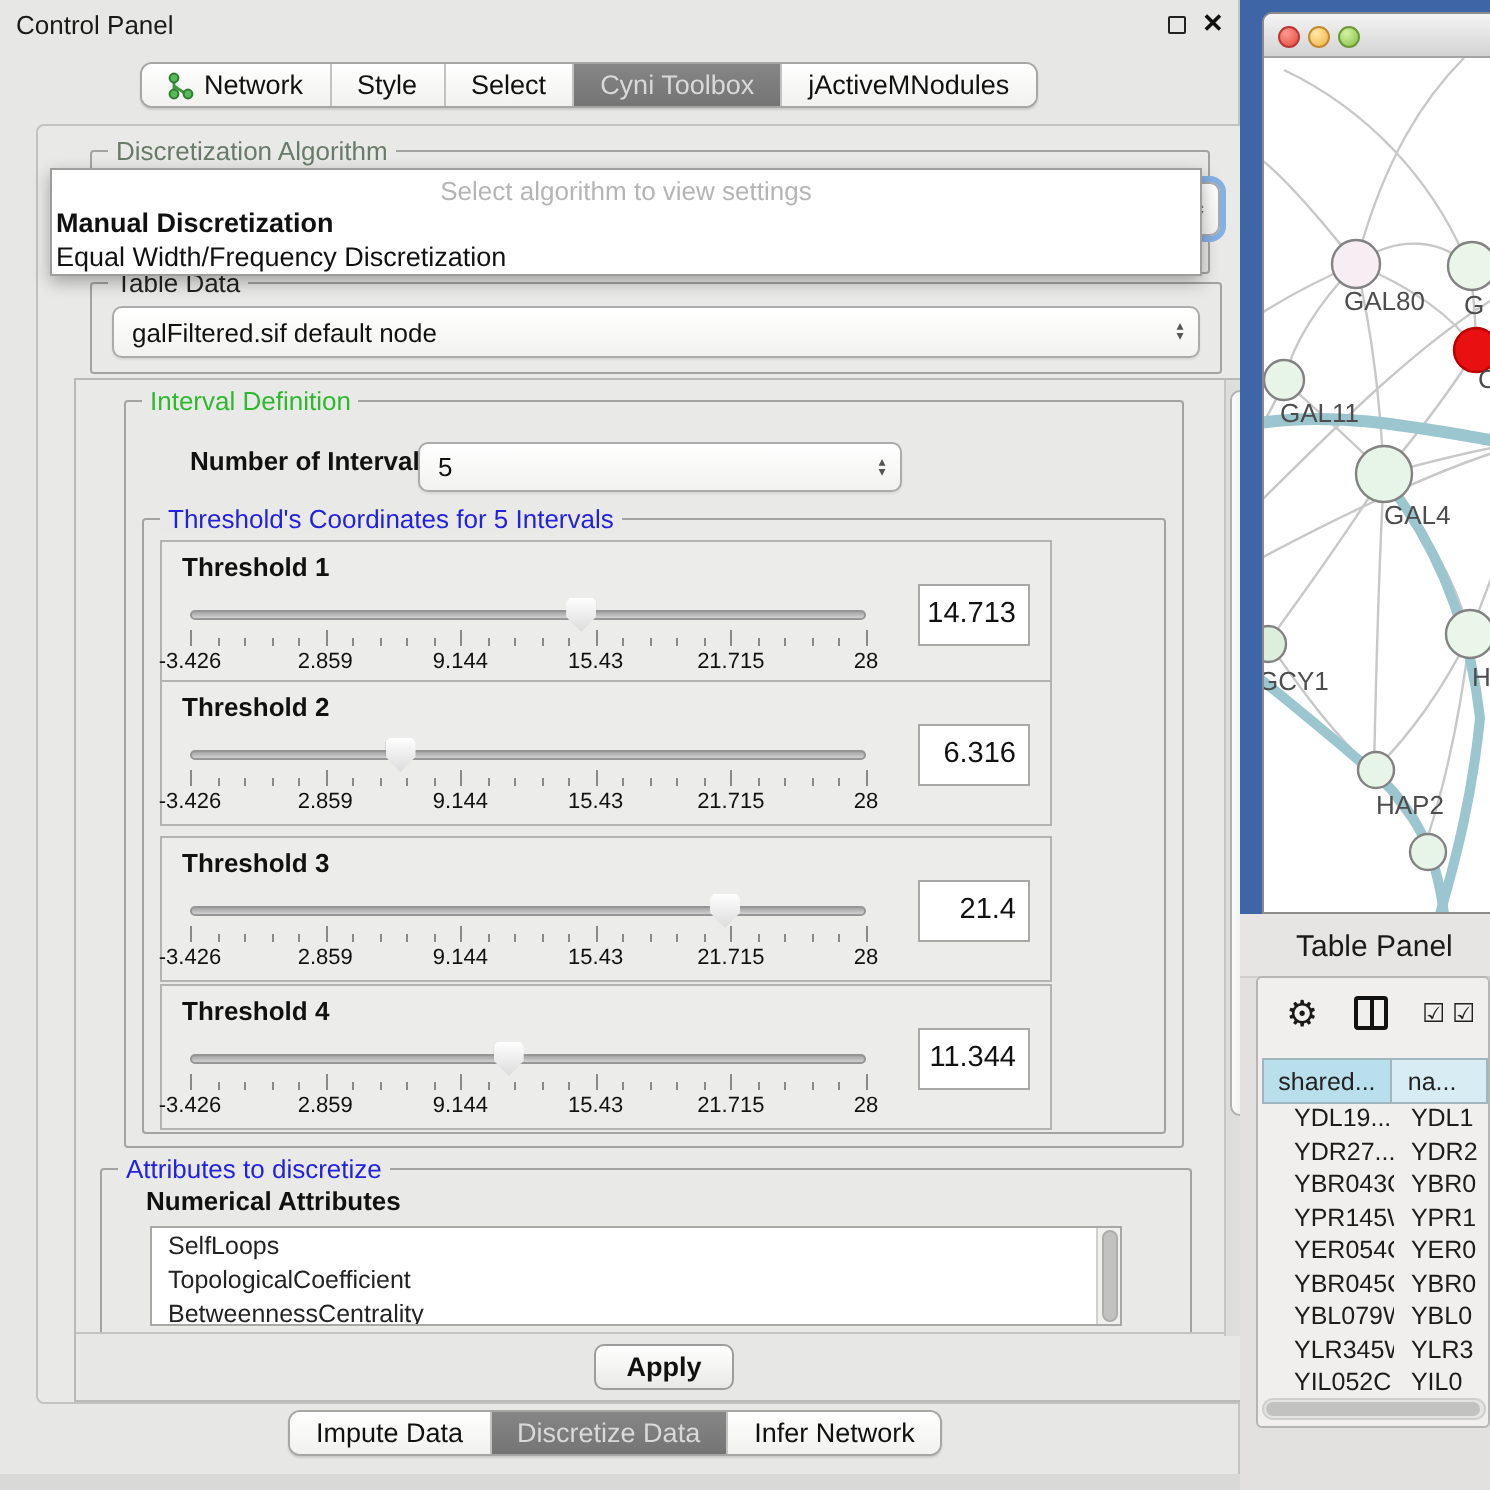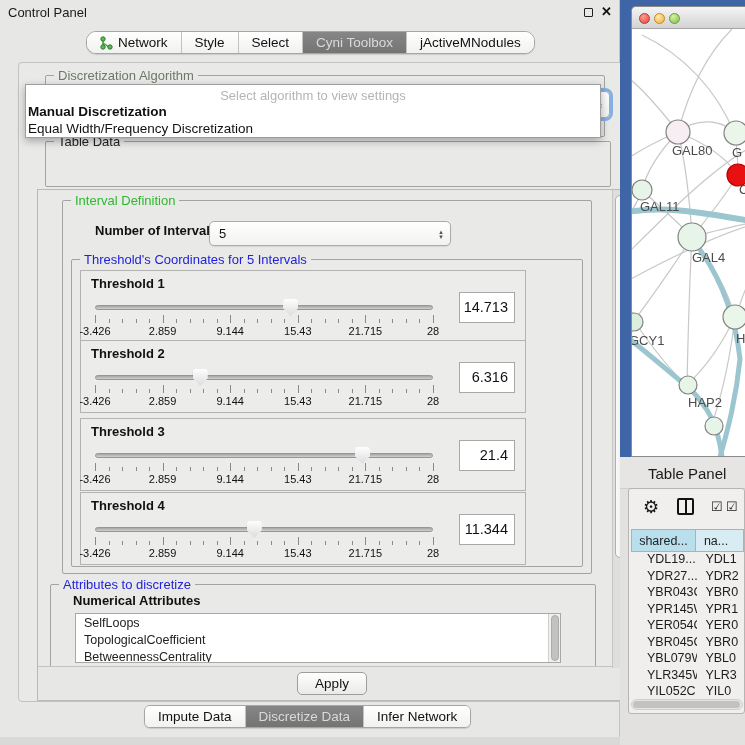--- a/index.html
+++ b/index.html
@@ -11,21 +11,21 @@
   .cp-titlebar { position:relative; height:24px; }
   .cp-title { position:absolute; left:8px; top:5px; font-size:13px; color:#1a1a1a; }
   .cp-float { position:absolute; left:584px; top:8px; width:9px; height:9px; border:1.5px solid #222; border-radius:1px; }
   .cp-close { position:absolute; left:601px; top:4px; font-size:13px; font-weight:bold; color:#111; }
 
   
   .seg-bar { position:absolute; display:flex; height:23px; border:1px solid #a6a6a4; border-radius:6px; overflow:hidden; background:#fdfdfd; box-shadow:0 1px 1px rgba(0,0,0,0.12); }
   .seg { display:flex; align-items:center; gap:5px; padding:0 13px; font-size:13.5px; color:#111; background:linear-gradient(#ffffff,#f1f1ef); border-left:1px solid #c2c2c0; white-space:nowrap; }
   .seg:first-child { border-left:none; }
   .seg.selected { background:linear-gradient(#868686,#747474); color:#d9d9d9; }
-  .top-tabs { left:86px; top:31px;border-radius:10px; }
+  .top-tabs { left:70px; top:31px; }
   .bottom-tabs { left:144px; top:705px; }
 
   
   .cp-content { position:absolute; left:6px; top:62px; width:608px; height:640px; background:#e9e9e7; border:1px solid #c2c2c0; border-radius:4px;margin-left:12px; }
 
   
   .group { position:absolute; border:1px solid #a3a3a1; border-radius:2px; }
   .group-title { position:absolute; top:-8px; left:8px; background:#e9e9e7; padding:0 4px; font-size:13px; white-space:nowrap; }
   .gt-green { color:#2eb82e; }
   .gt-blue  { color:#2222dd; }
@@ -67,21 +67,21 @@
 
   
   .attr-subtitle { position:absolute; left:22px; top:8px; font-size:13px; font-weight:bold; color:#111; }
   .listbox { position:absolute; left:24px; top:28px; width:486px; height:50px; background:#ffffff; border:1px solid #a8a8a6; overflow:hidden; }
   .list-item { font-size:12.5px; color:#222; padding:1.5px 0 1.5px 8px; white-space:nowrap; }
   .list-scrollbar { position:absolute; right:0; top:0; width:12px; height:100%; background:#f0f0ee; border-left:1px solid #d0d0ce; }
   .list-thumb { position:absolute; left:1.5px; top:1px; width:8px; height:96%; background:#c2c2c0; border:1px solid #adadab; border-radius:4px; }
 
   
   .apply-strip { position:absolute; left:0; bottom:0; width:100%; height:34px; background:#e7e7e5; border-top:1px solid #c3c3c1; }
-  .apply-btn { position:absolute; left:50%; top:5px; transform:translateX(-50%); width:70px; height:23px; background:linear-gradient(#ffffff,#e9e9e7); border:1px solid #9d9d9b; border-radius:5px; font-size:13.5px; color:#111; font-family:"Liberation Sans",sans-serif; }
+  .apply-btn { position:absolute; left:50%; top:5px; transform:translateX(-50%); width:70px; height:23px; background:linear-gradient(#ffffff,#e9e9e7); border:1px solid #9d9d9b; border-radius:5px; font-size:13.5px; color:#111; font-family:"Liberation Sans",sans-serif;font-weight:bold; }
 
   
   .right-side { position:absolute; left:620px; top:0; width:125px; height:745px; background:#e2e1df; }
   .net-area { position:absolute; left:0; top:0; width:125px; height:457px; background:#3e65a5; }
   .net-window { position:absolute; left:11px; top:6px; width:114px; height:451px; background:#ffffff; border:1px solid #8b8b8b; border-right:none; border-radius:5px 0 0 0; overflow:hidden; }
   .net-titlebar { height:22px; background:linear-gradient(#f4f4f4,#d3d3d3); border-bottom:1px solid #a5a5a5; border-radius:5px 0 0 0; position:relative; }
   .tl { position:absolute; top:5.5px; width:11px; height:11px; border-radius:50%; }
   .tl.red    { left:7px;  background:radial-gradient(circle at 35% 30%,#ff9a90,#e4473c); border:1px solid #b63a31; }
   .tl.yellow { left:22px; background:radial-gradient(circle at 35% 30%,#ffe9a8,#f0b03f); border:1px solid #c08a2e; }
   .tl.green  { left:37px; background:radial-gradient(circle at 35% 30%,#d4f3a0,#7fc045); border:1px solid #6a9a38; }
@@ -159,20 +159,27 @@
       </div>
 
       <div class="dropdown-popup">
         <div class="dd-hint">Select algorithm to view settings</div>
         <div class="dd-opt bold">Manual Discretization</div>
         <div class="dd-opt">Equal Width/Frequency Discretization</div>
       </div>
 
       <div class="group" style="left:26px; top:78px; width:566px; height:46px;">
         <span class="group-title gt-dark">Table Data</span>
+        <div class="combo" style="left:10px; top:11px; width:544px; height:26px;">
+          <span class="combo-text">galFiltered.sif default node</span>
+          <span class="spinner">
+              <span>▴</span>
+              <span>▾</span>
+            </span>
+        </div>
       </div>
 
       <div class="scroll-panel">
 
         <div class="group" style="left:24px; top:10px; width:530px; height:374px;">
           <span class="group-title gt-green">Interval Definition</span>
           <span class="num-row-label">Number of Intervals</span>
           <div class="combo" style="left:146px; top:20px; width:242px; height:25px;">
             <span class="combo-text">5</span>
             <span class="spinner">

